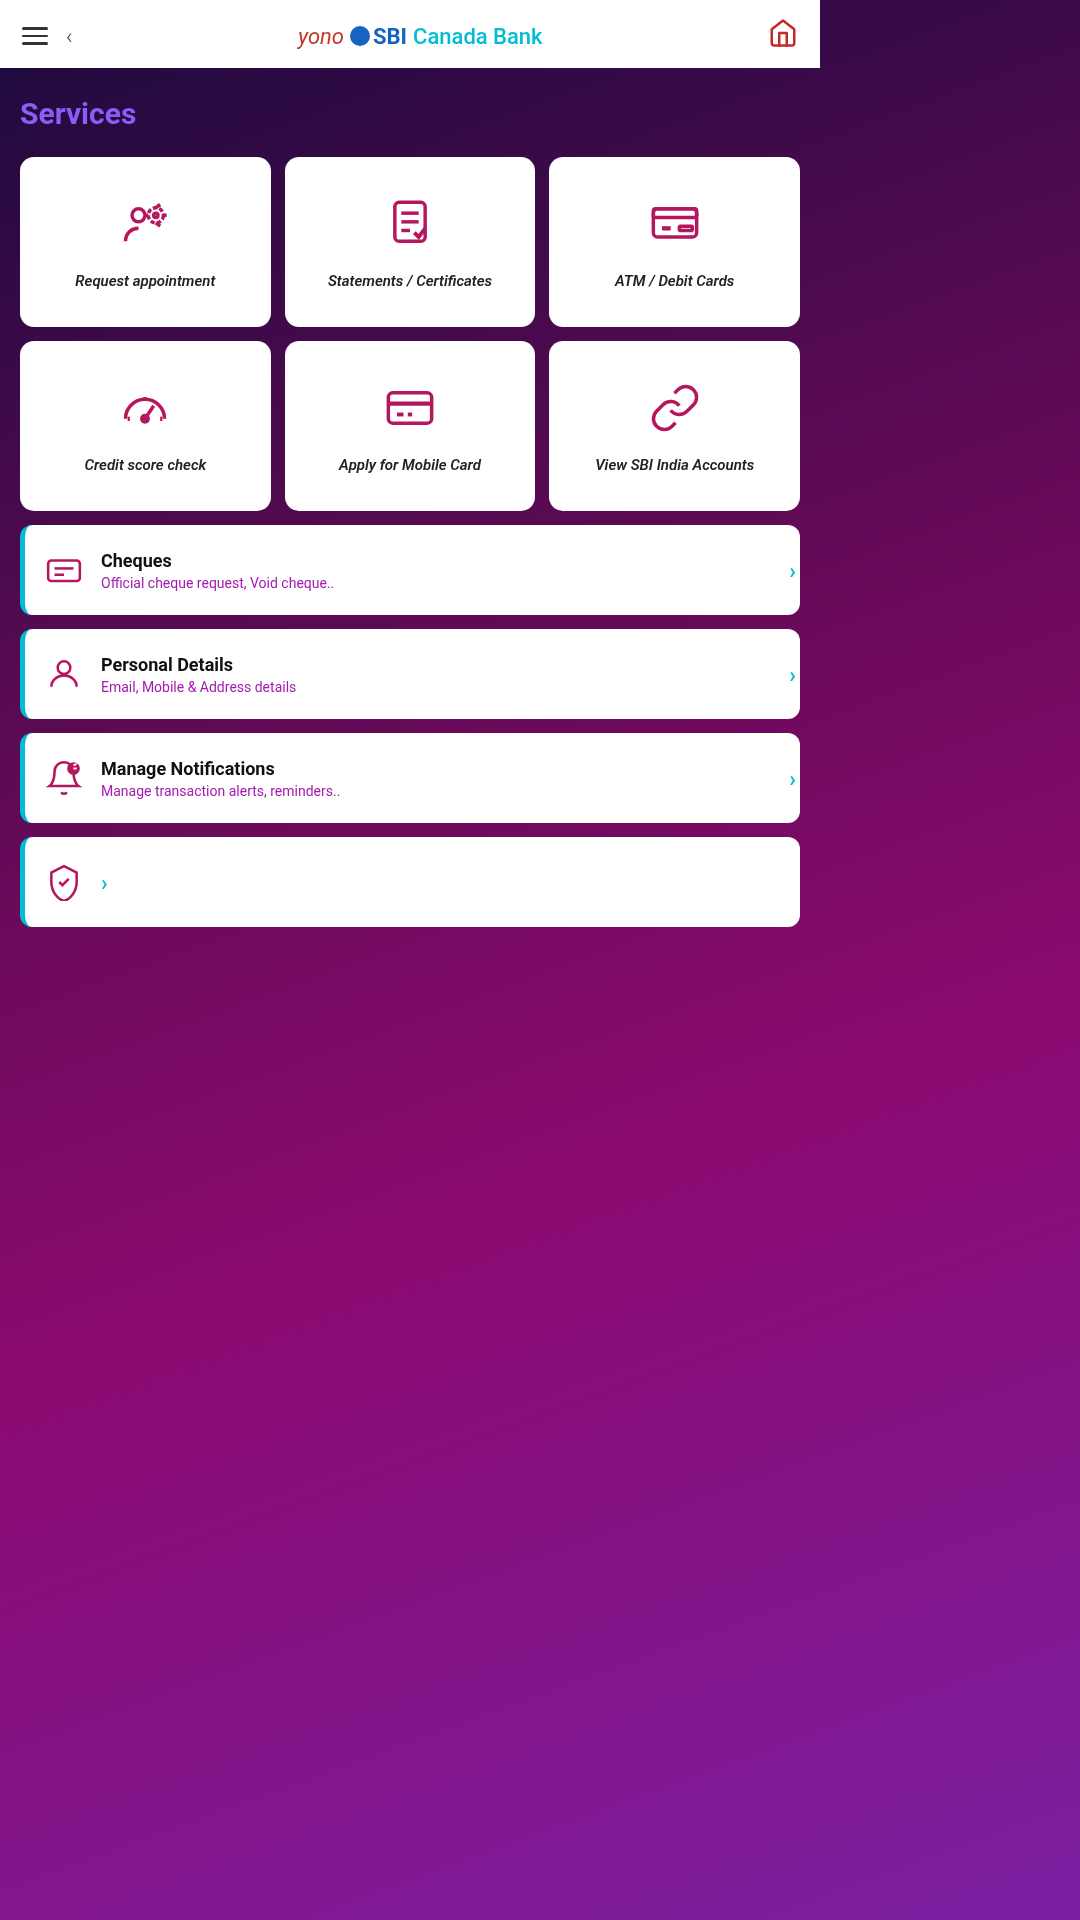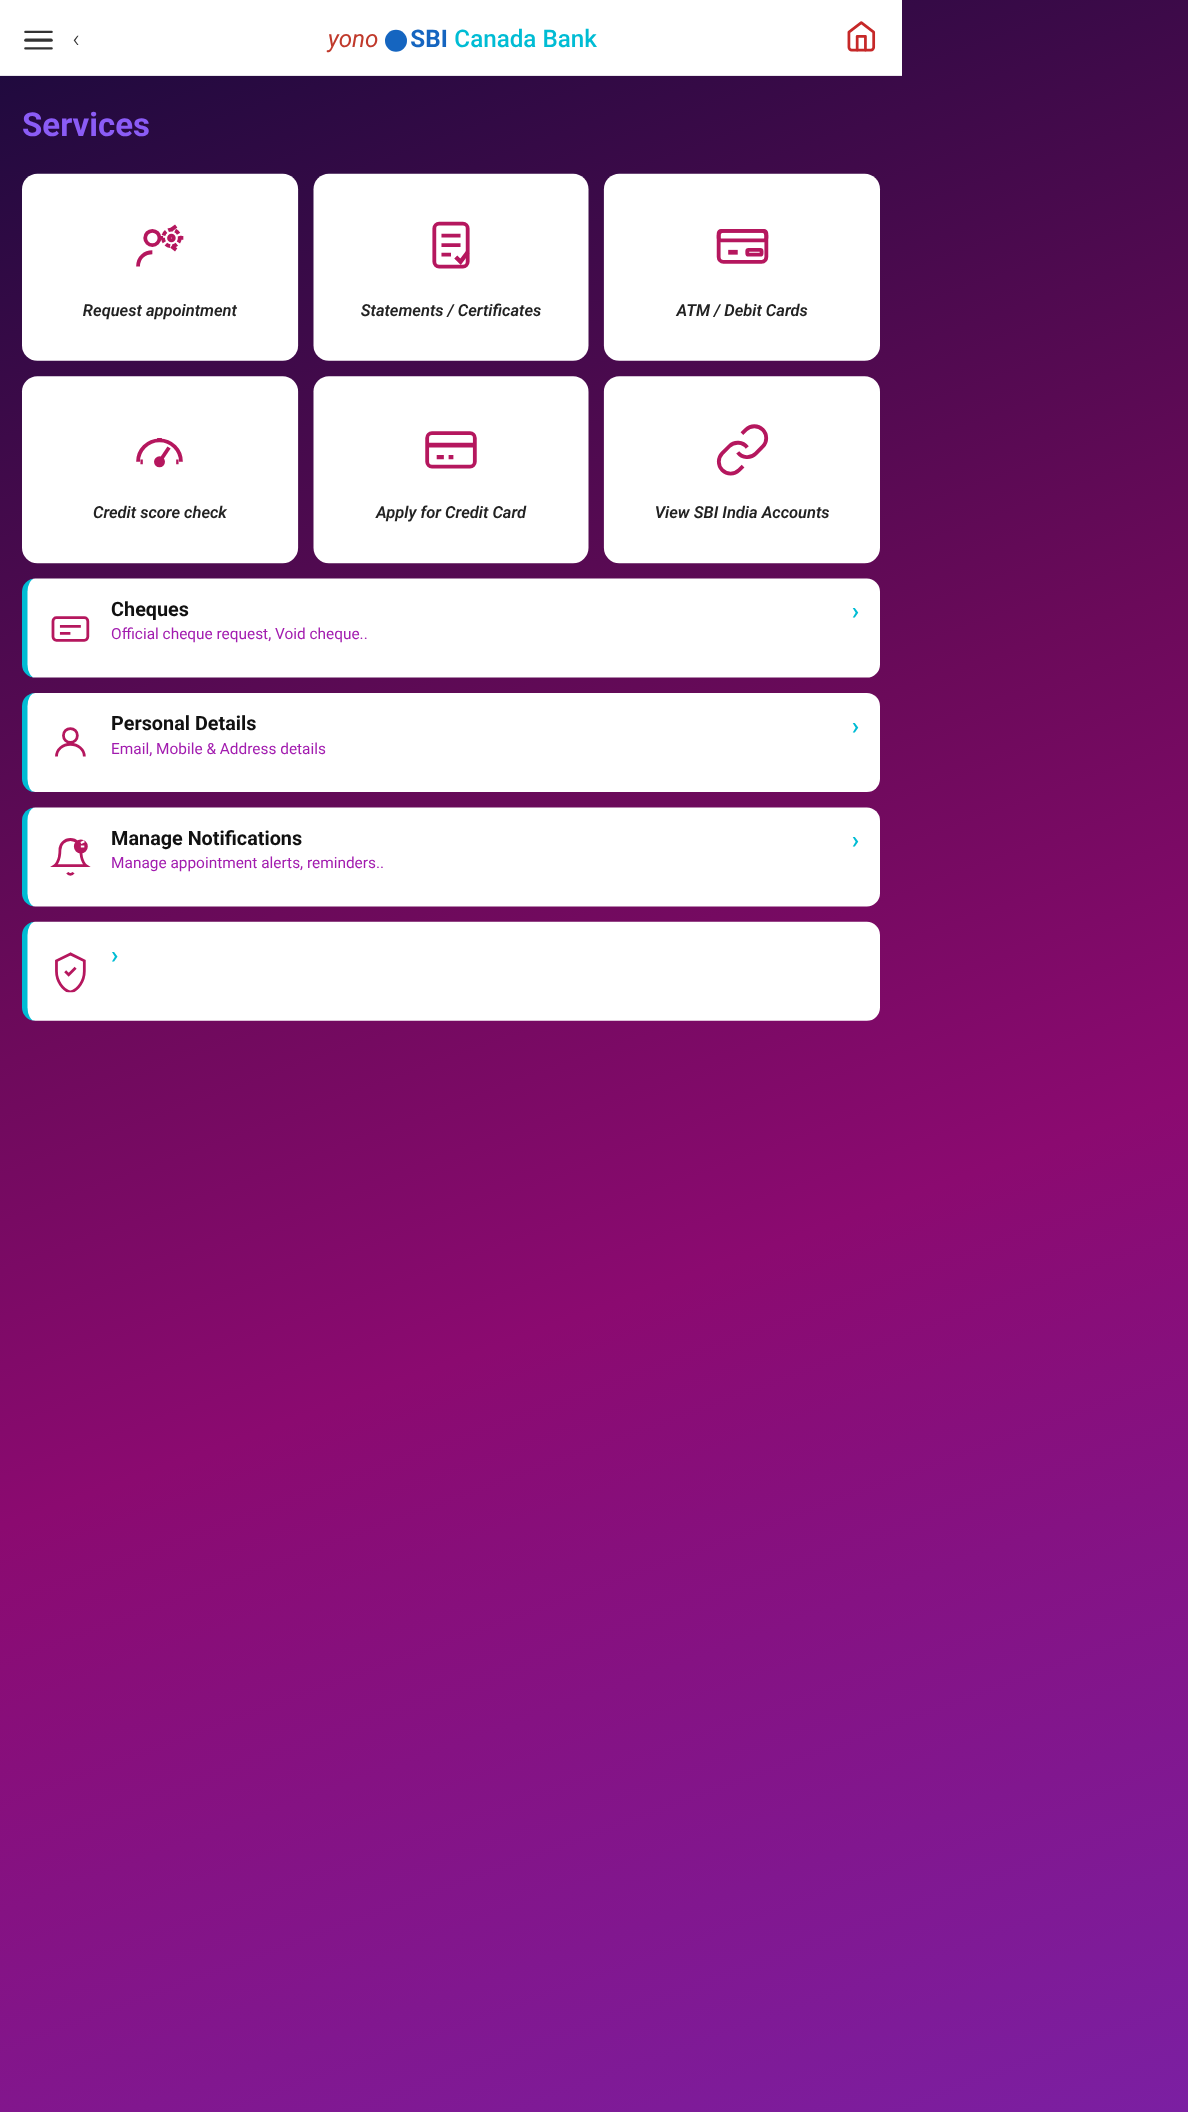--- a/index.html
+++ b/index.html
@@ -156,22 +156,23 @@
     .list-items {
       display: flex;
       flex-direction: column;
       gap: 0;
       margin-top: 10px;
     }
 
     .list-item {
       background: white;
       border-radius: 12px;
-      padding: 18px 19px 18px 18px;
-      display: flex;
+      padding: 18px 4px 18px 18px;
+      display: flex;
+      align-items: center;
       gap: 16px;
       cursor: pointer;
       margin-bottom: 14px;
       border-left: 5px solid #00bcd4;
       min-height: 90px;
     }
 
     .list-item-icon {
       color: #b5175e;
       min-width: 42px;
@@ -301,21 +302,21 @@
 
     <div class="tile">
       <div class="tile-icon">
         <svg viewBox="0 0 24 24">
           <rect x="2" y="5" width="20" height="14" rx="2"></rect>
           <line x1="2" y1="10" x2="22" y2="10" stroke-width="2"></line>
           <line x1="6" y1="15" x2="9" y2="15" stroke-width="1.8"></line>
           <line x1="11" y1="15" x2="13" y2="15" stroke-width="1.8"></line>
         </svg>
       </div>
-      <span class="tile-label">Apply for Credit Card</span>
+      <span class="tile-label">Apply for Mobile Card</span>
     </div>
 
     <div class="tile">
       <div class="tile-icon">
         <svg viewBox="0 0 24 24">
           <path d="M10 13a5 5 0 0 0 7.54.54l3-3a5 5 0 0 0-7.07-7.07l-1.72 1.71"></path>
           <path d="M14 11a5 5 0 0 0-7.54-.54l-3 3a5 5 0 0 0 7.07 7.07l1.71-1.71"></path>
         </svg>
       </div>
       <span class="tile-label">View SBI India Accounts</span>
@@ -358,21 +359,21 @@
         <svg viewBox="0 0 24 24">
           <path d="M18 8A6 6 0 0 0 6 8c0 7-3 9-3 9h18s-3-2-3-9"></path>
           <path d="M13.73 21a2 2 0 0 1-3.46 0"></path>
           <circle cx="18" cy="6" r="3.5" fill="#b5175e" stroke="#b5175e" stroke-width="1"></circle>
           <line x1="18" y1="4" x2="20" y2="3" stroke="white" stroke-width="1.2"></line>
           <line x1="18" y1="6" x2="20" y2="6" stroke="white" stroke-width="1.2"></line>
         </svg>
       </div>
       <div class="list-item-text">
         <div class="list-item-title">Manage Notifications</div>
-        <div class="list-item-subtitle">Manage appointment alerts, reminders..</div>
+        <div class="list-item-subtitle">Manage transaction alerts, reminders..</div>
       </div>
       <div class="list-item-arrow">›</div>
     </div>
 
     <div class="list-item">
       <div class="list-item-icon">
         <svg viewBox="0 0 24 24">
           <path d="M12 2L4 6v6c0 5.5 3.5 10.7 8 12 4.5-1.3 8-6.5 8-12V6z"></path>
           <polyline points="9 12 11 14 15 10"></polyline>
         </svg>

